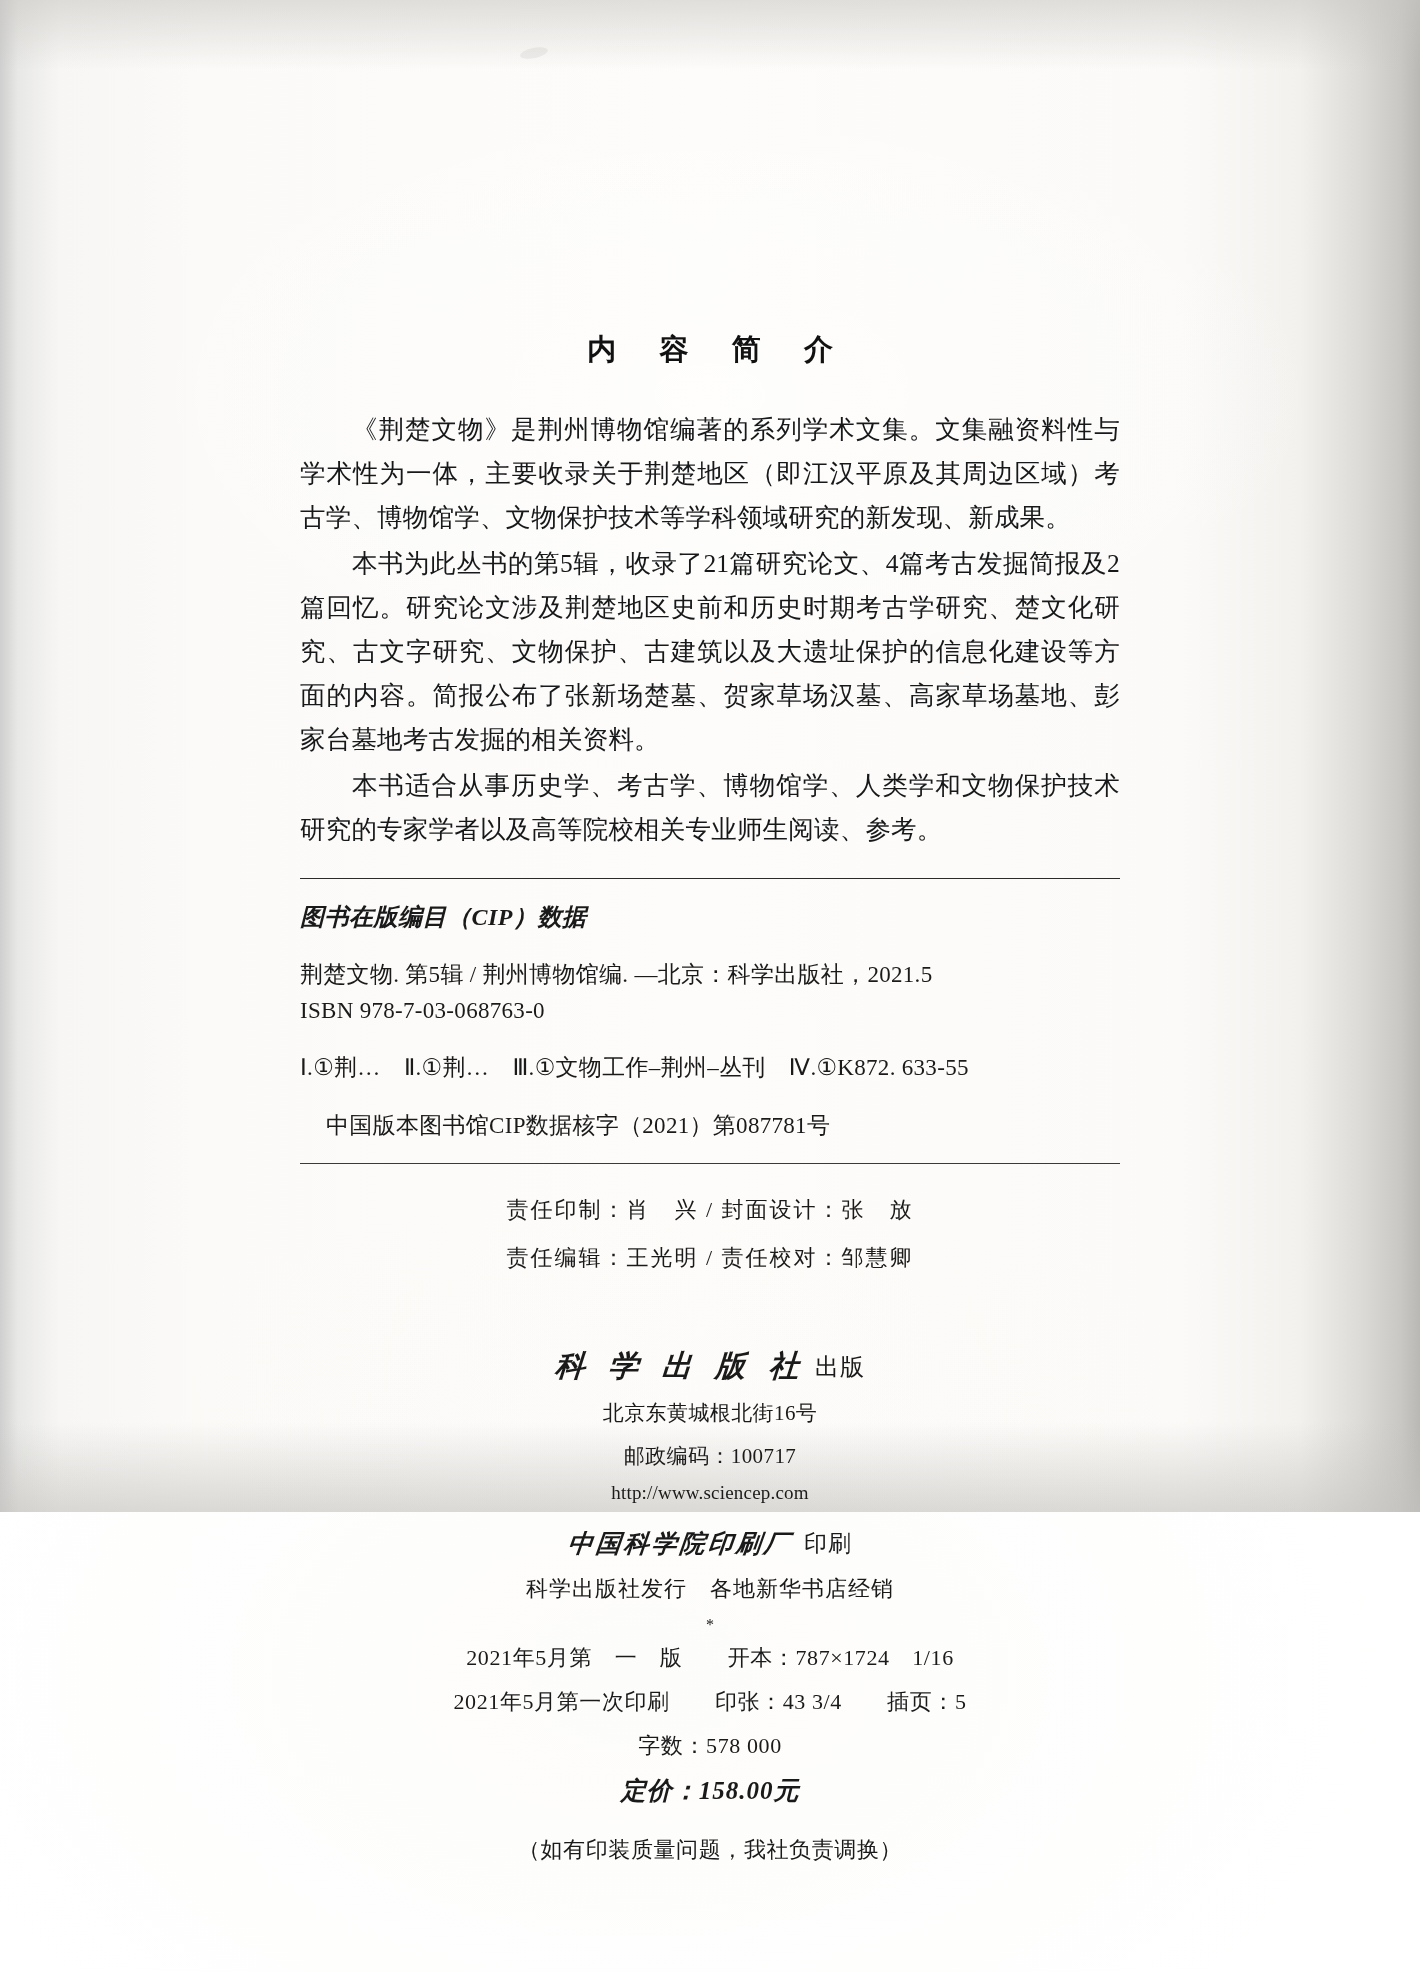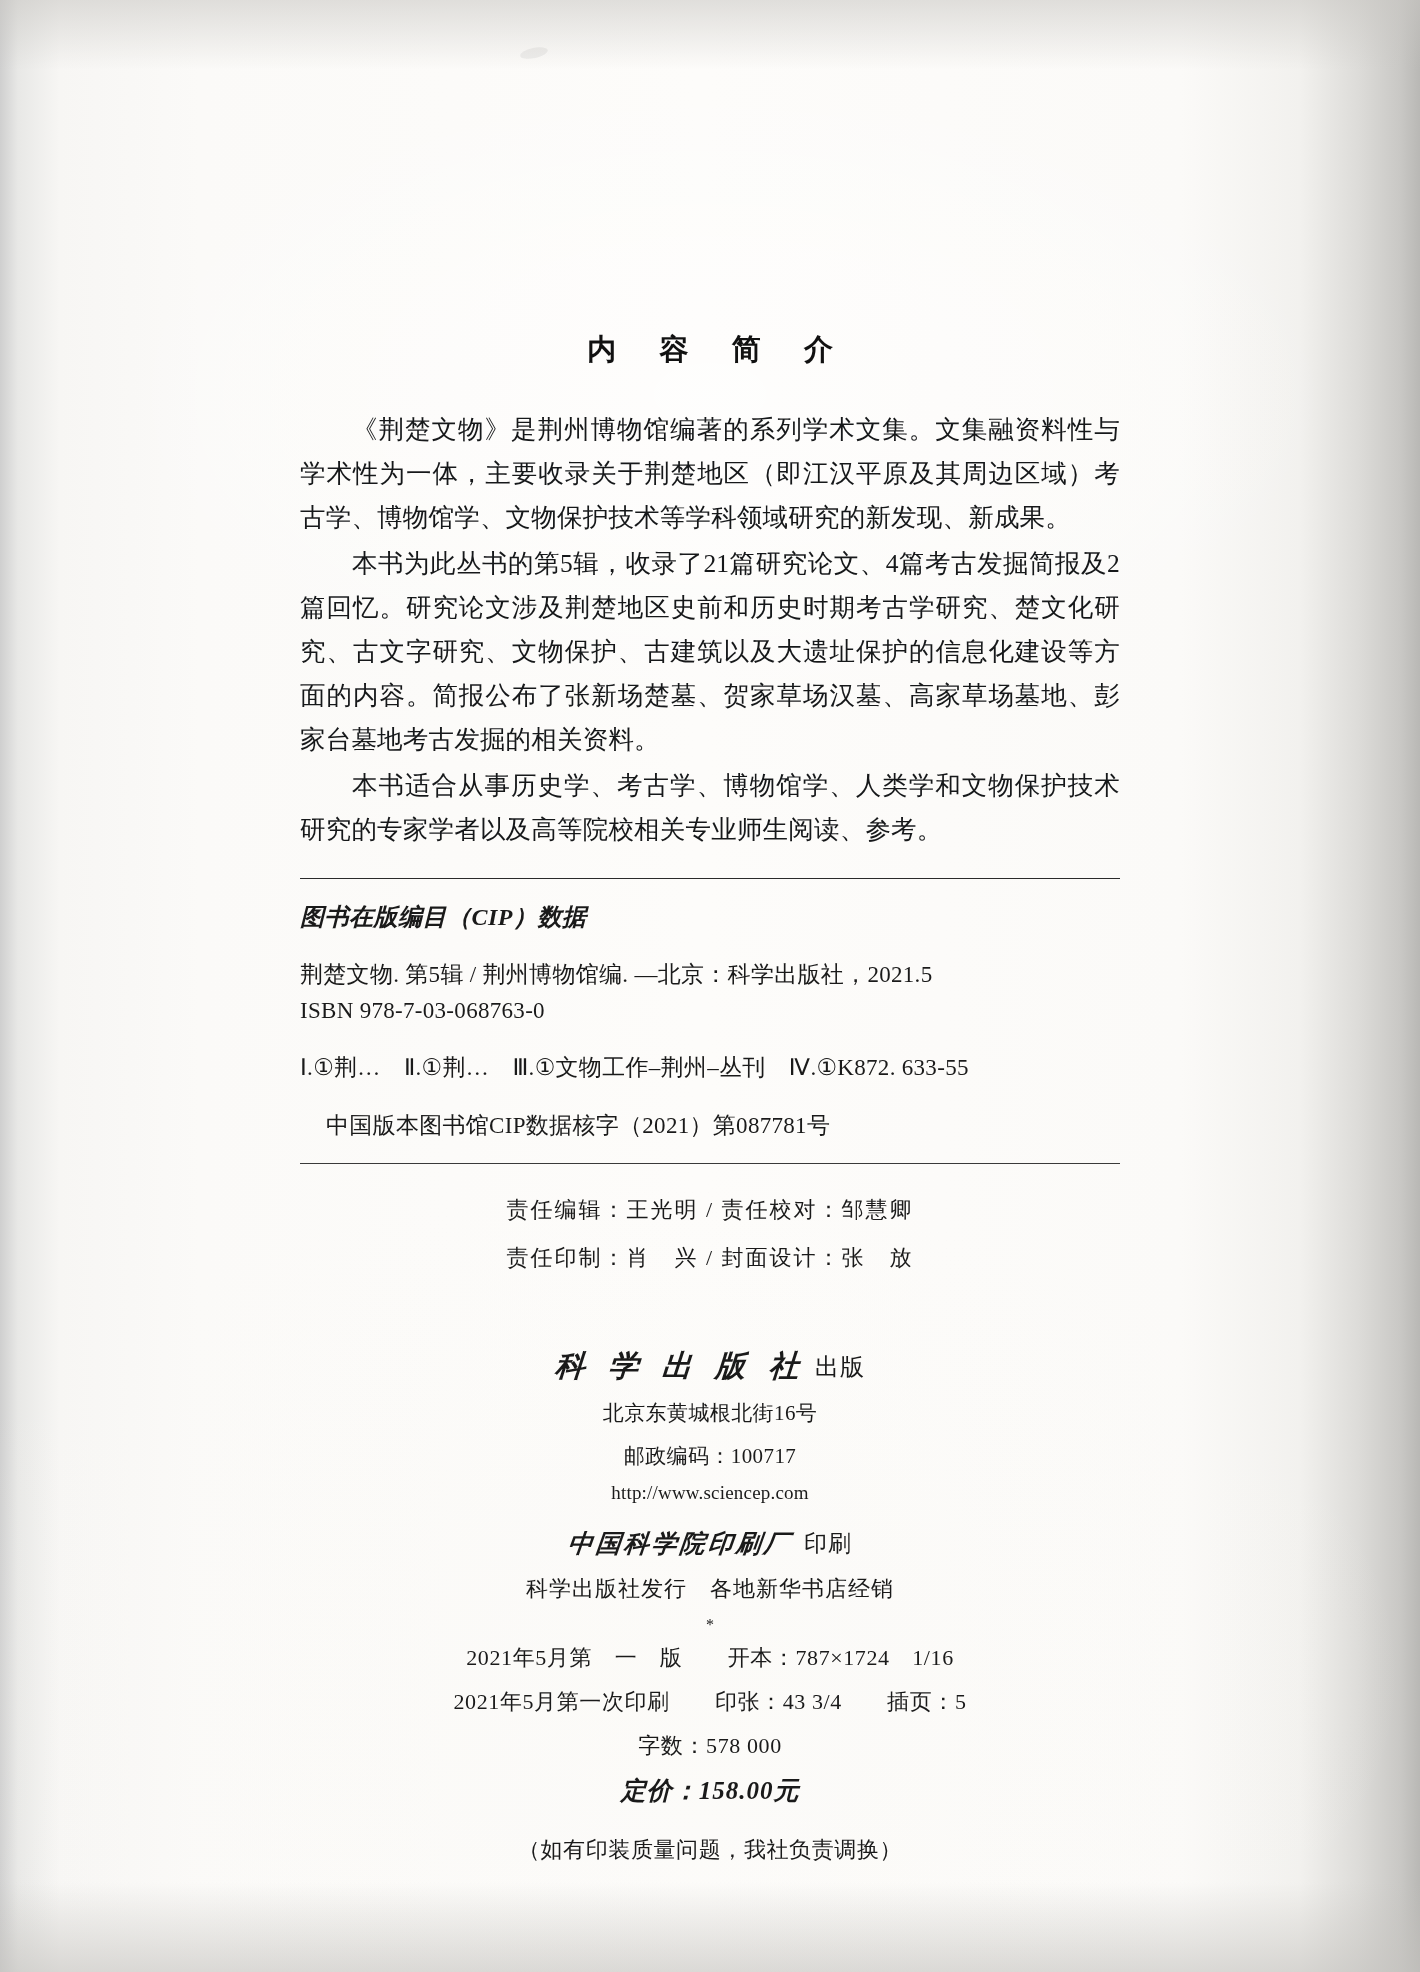--- a/index.html
+++ b/index.html
@@ -13,21 +13,21 @@
     position: relative;
     font-family: "Liberation Serif", serif;
     color: #1a1a1a;
     overflow: hidden;
   }
   
   .page {
     position: absolute;
     left: 0; top: 0;
     width: 1420px;
-    height: 1972px;
+    height: 1512px;
     background:
       linear-gradient(to right, #cfcfcf 0px, #e8e8e6 18px, #f7f6f4 60px, #fbfaf8 200px, #fdfcfa 700px, #fbfaf8 1180px, #f2f1ee 1300px, #dcdbd8 1360px, #c9c8c5 1400px, #b9b8b5 1420px);
   }
   .page-inner {
     position: absolute;
     left: 0; top: 0;
     width: 1420px; height: 1972px;
     background:
       radial-gradient(ellipse 900px 500px at 50% 20%, rgba(255,255,255,0.55), rgba(255,255,255,0) 70%),
       radial-gradient(ellipse 1100px 700px at 45% 85%, rgba(250,249,246,0.5), rgba(255,255,255,0) 70%);
@@ -237,22 +237,22 @@
       <p class="cip-line">ISBN 978-7-03-068763-0</p>
       <div class="cip-gap"></div>
       <p class="cip-class">Ⅰ.①荆…　Ⅱ.①荆…　Ⅲ.①文物工作–荆州–丛刊　Ⅳ.①K872. 633-55</p>
       <div class="cip-gap"></div>
       <p class="cip-nucleus">中国版本图书馆CIP数据核字（2021）第087781号</p>
     </div>
 
     <hr class="rule thin">
 
     <div class="credits">
+      <div>责任印制：肖　兴 / 封面设计：张　放</div>
       <div>责任编辑：王光明 / 责任校对：邹慧卿</div>
-      <div>责任印制：肖　兴 / 封面设计：张　放</div>
     </div>
 
     <div class="imprint">
       <div>
         <span class="press-logo">科 学 出 版 社</span><span class="press-suffix">出版</span>
       </div>
       <p class="addr">北京东黄城根北街16号</p>
       <p class="addr">邮政编码：100717</p>
       <p class="url">http://www.sciencep.com</p>
 

